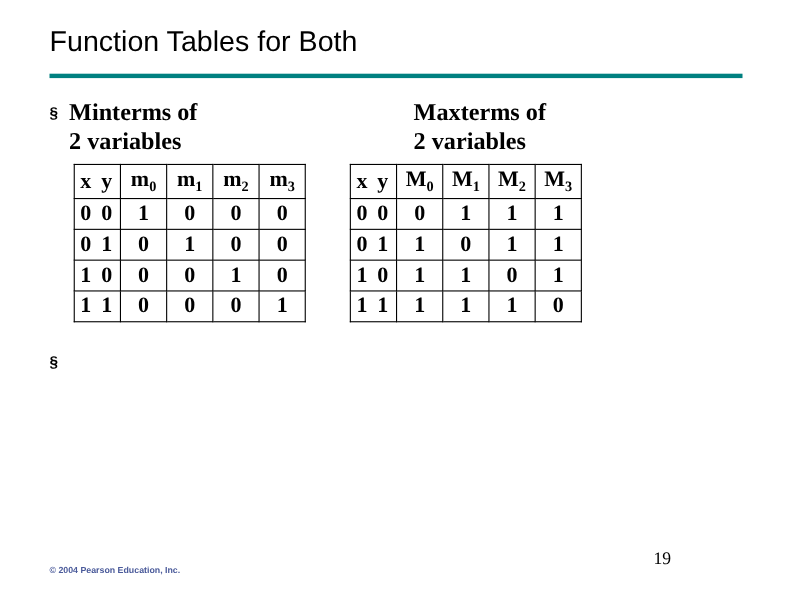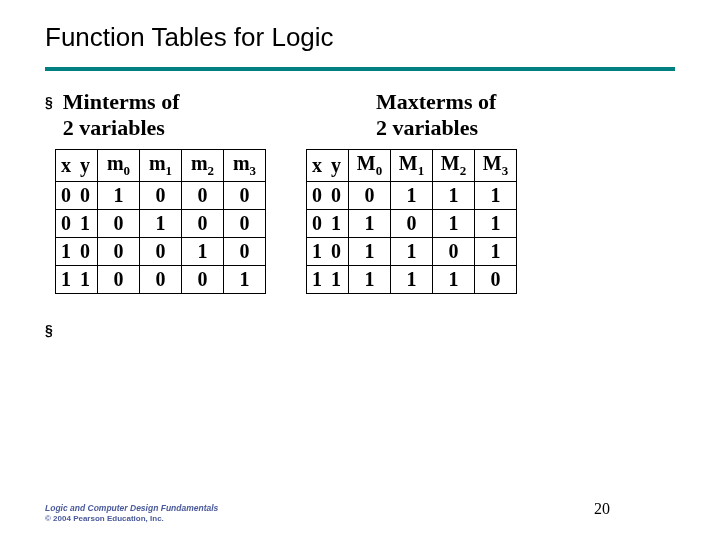--- a/index.html
+++ b/index.html
@@ -44,21 +44,21 @@
   .bullet {
     font-family: Arial, sans-serif;
     font-size: 14px;
     margin-right: 10px;
     margin-top: 5px;
     color: #000;
   }
   .tables {
     display: flex;
     gap: 40px;
-    margin-left: 10px;
+    margin-left: 22px;
   }
   table {
     border-collapse: collapse;
     font-family: "Times New Roman", serif;
     font-size: 20px;
     font-weight: bold;
     text-align: center;
   }
   td, th {
     border: 1.5px solid #000;
@@ -101,21 +101,21 @@
     position: absolute;
     right: 110px;
     bottom: 22px;
     font-family: "Times New Roman", serif;
     font-size: 16px;
   }
 </style>
 </head>
 <body>
 
-<div class="title">Function Tables for Logic</div>
+<div class="title">Function Tables for Both</div>
 <div class="rule"></div>
 
 <div class="content">
   <div class="headings">
     <div class="head-left">
       <span class="bullet">§</span>
       <span id="lh">Minterms of<br>2 variables</span>
     </div>
     <div class="head-right">
       <span id="rh">Maxterms of<br>2 variables</span>
@@ -202,17 +202,16 @@
         </tbody>
       </table>
   </div>
 </div>
 
 <div class="note-wrap">
   <span class="bullet">§</span>
 </div>
 
 <div class="footer">
-  <div class="line1">Logic and Computer Design Fundamentals</div>
   <div>© 2004 Pearson Education, Inc.</div>
 </div>
 
-<div class="pagenum">20</div>
+<div class="pagenum">19</div>
 
 </body></html>

